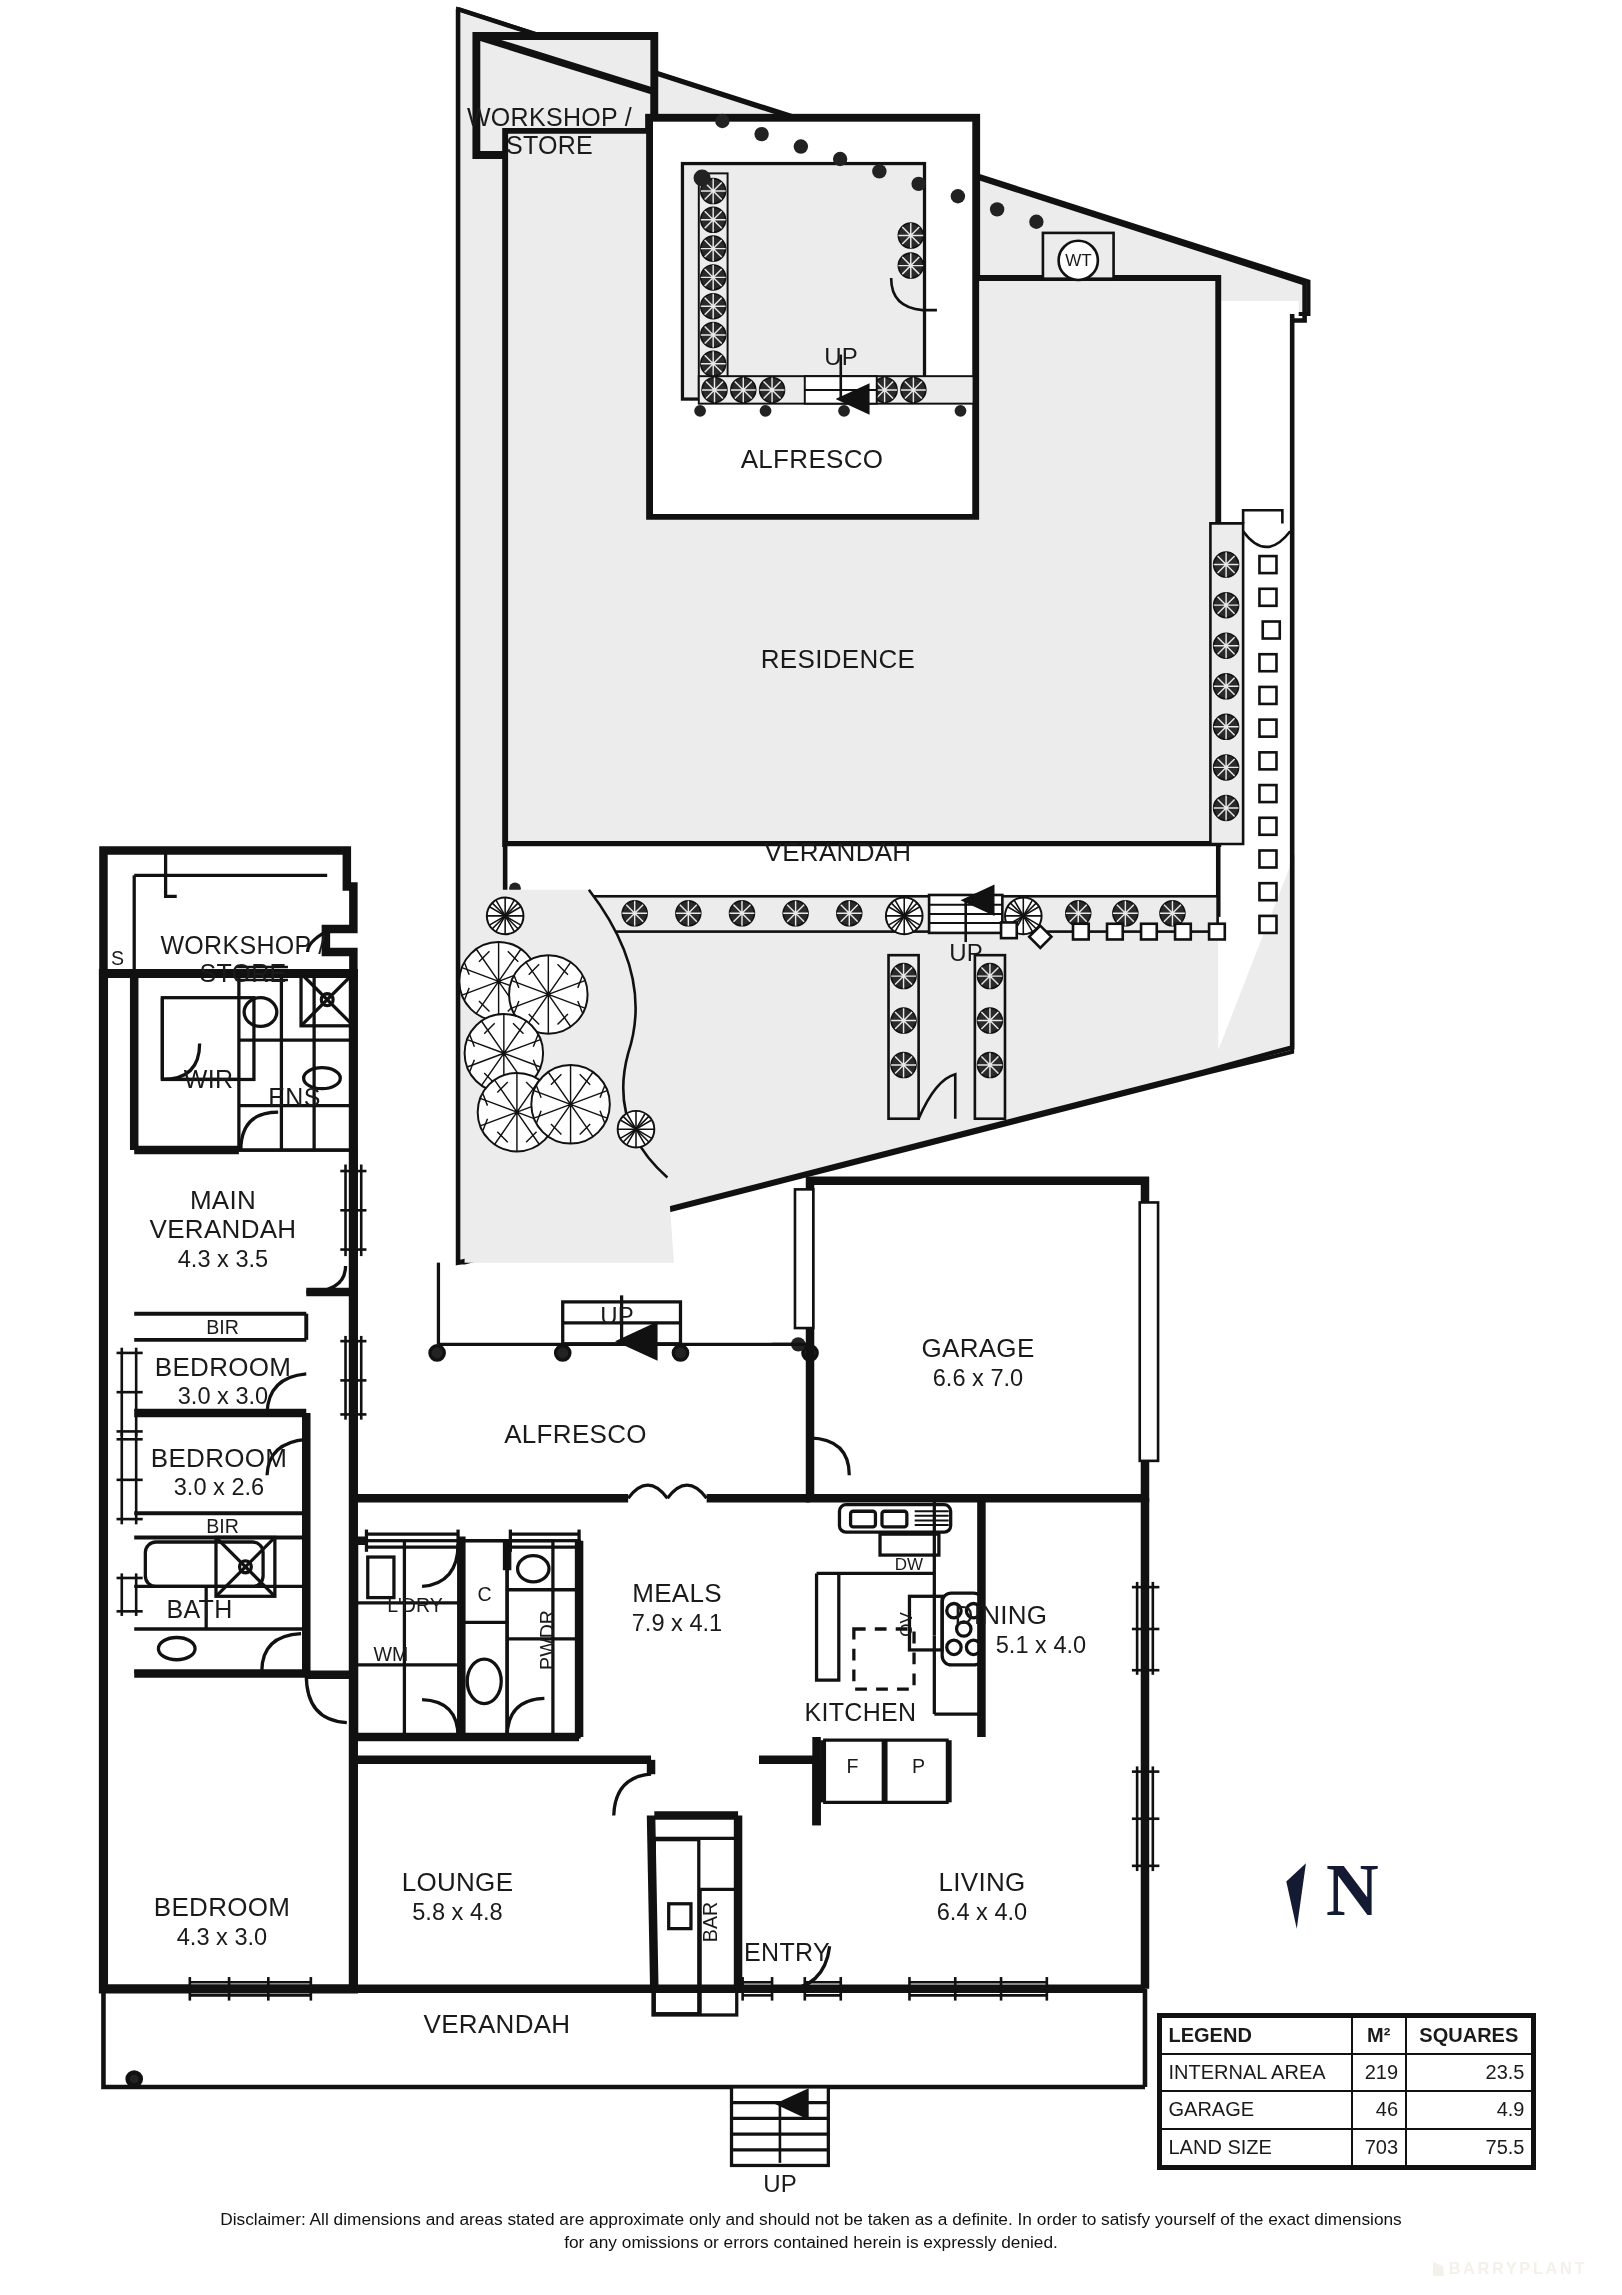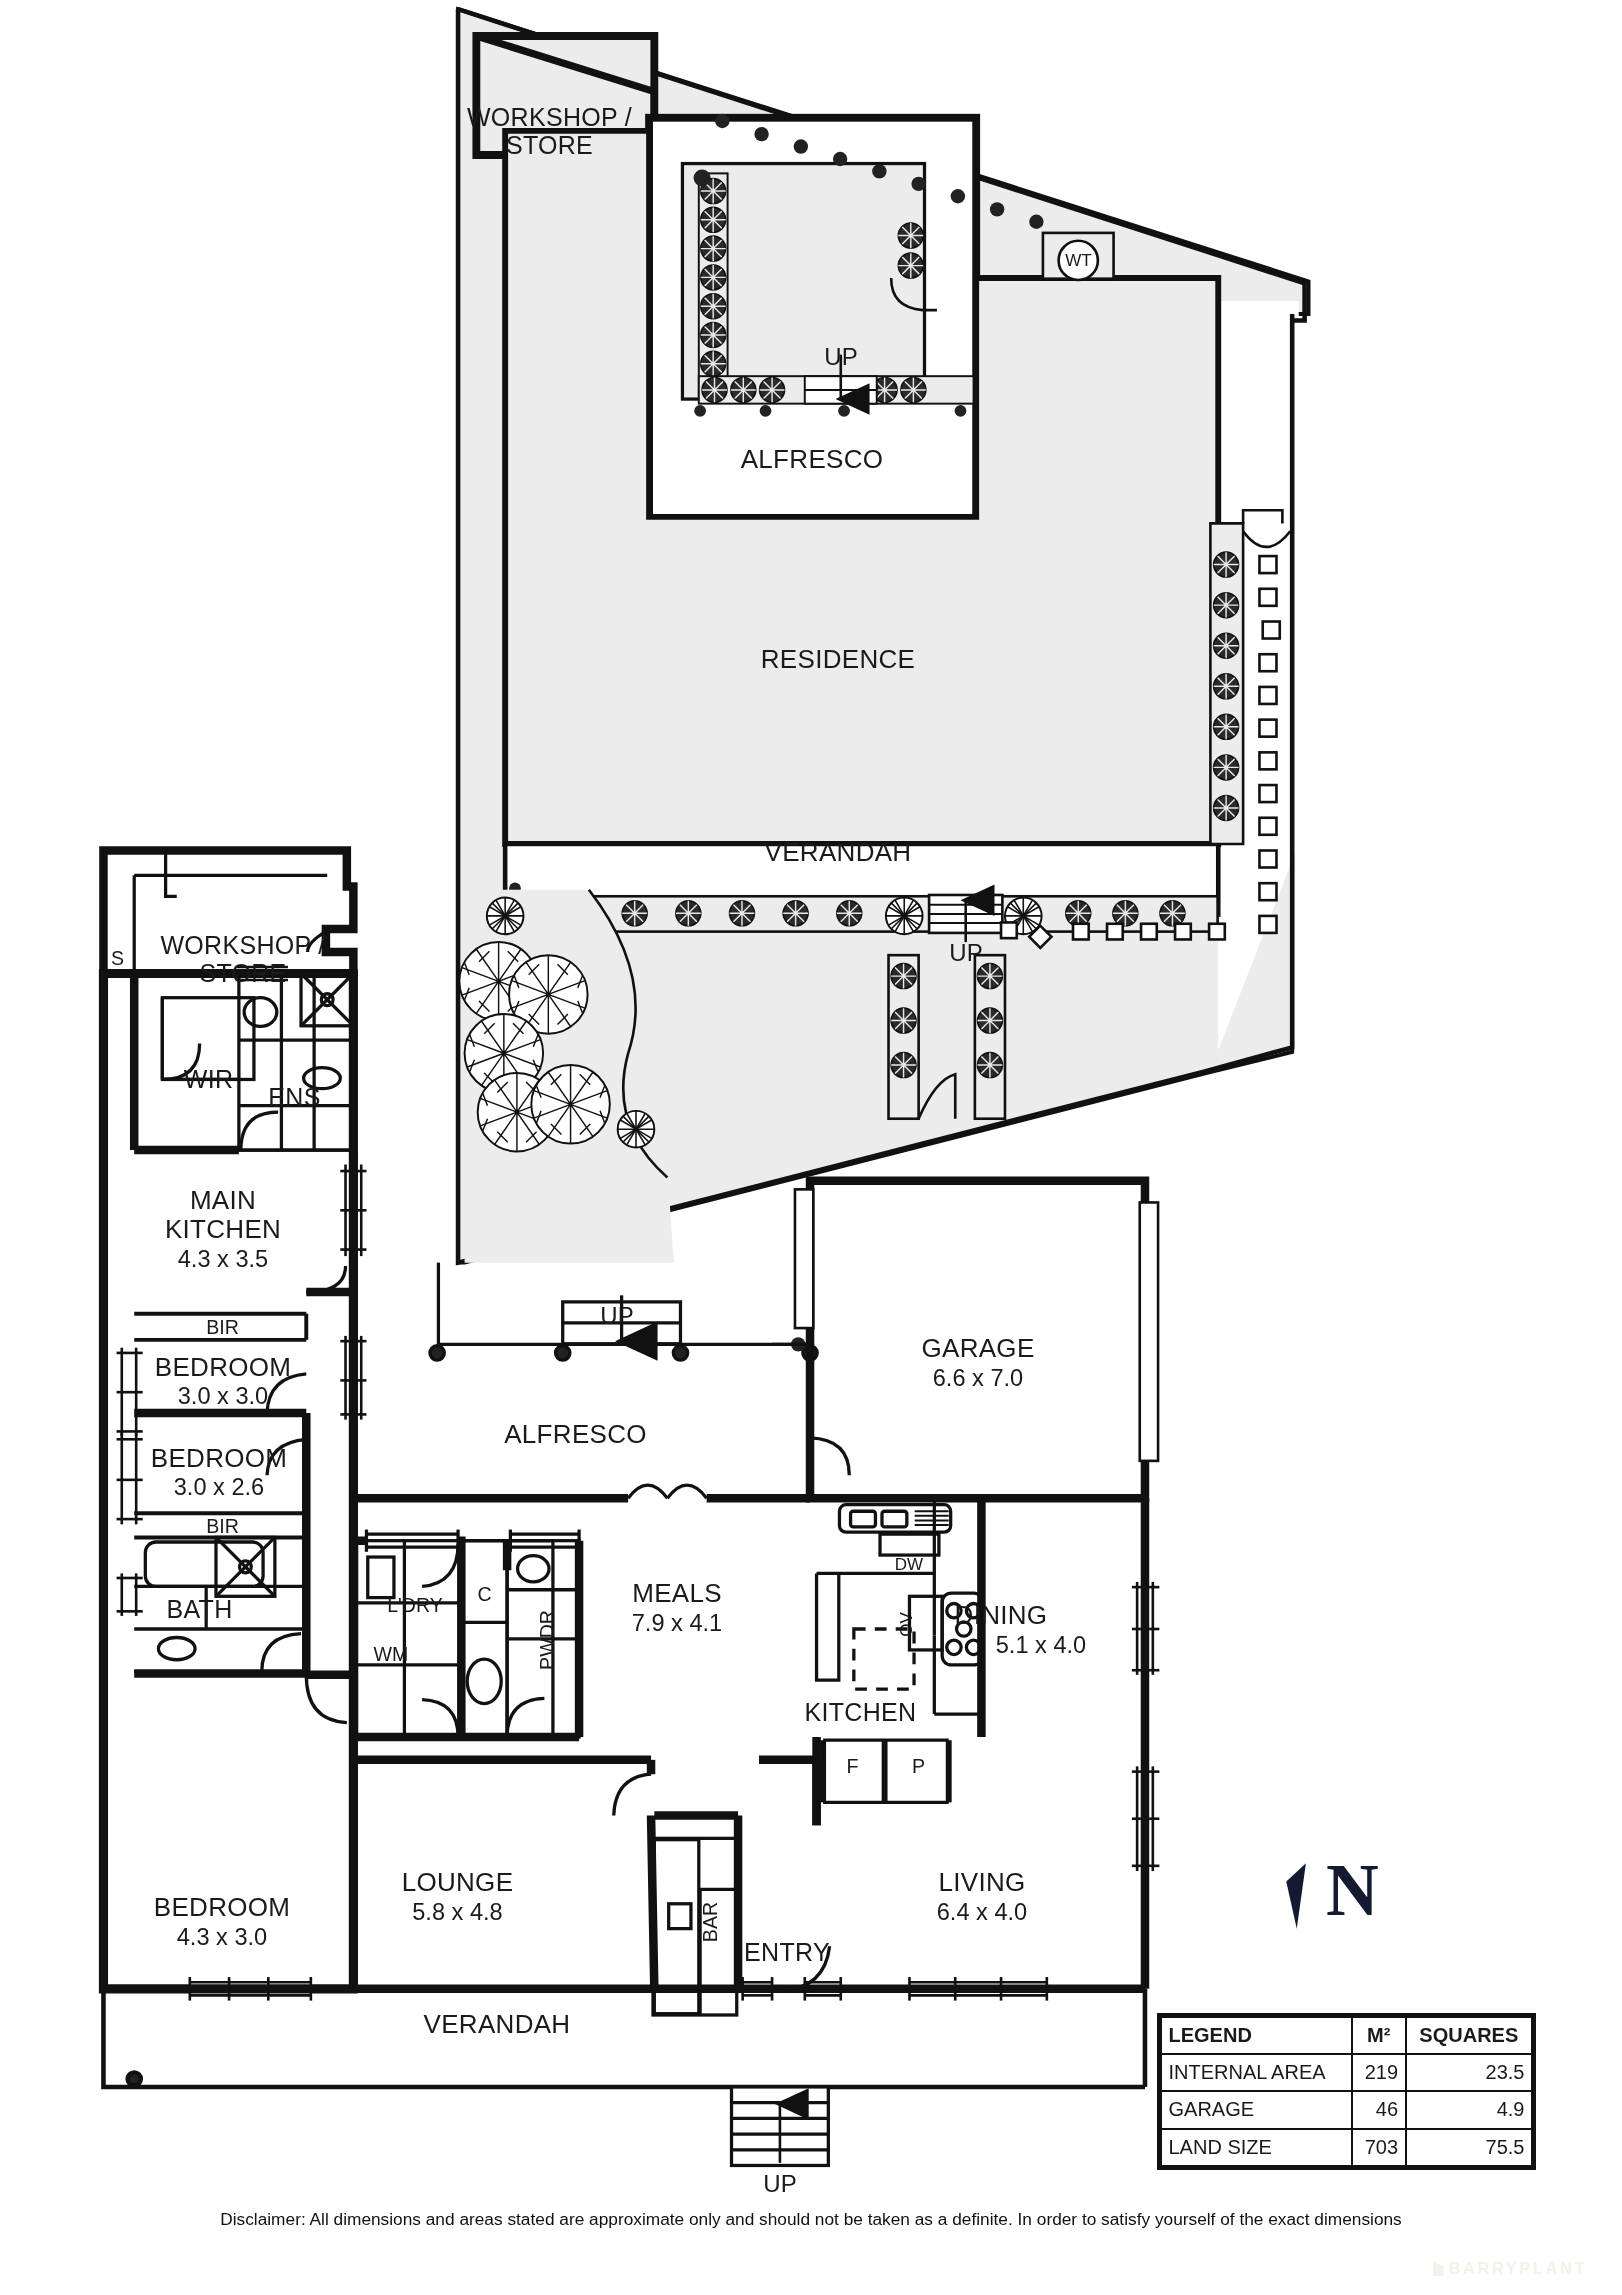--- a/index.html
+++ b/index.html
@@ -563,21 +563,21 @@
 <div class="lbl up" style="left:943px;top:940px;width:46px;">UP</div>
 
 <div class="lbl sm" style="left:103px;top:948px;width:29px;">S</div>
 <div class="lbl rm" style="left:145px;top:931px;width:196px;">WORKSHOP /
 STORE</div>
 
 <div class="lbl rm" style="left:166px;top:1065px;width:85px;">WIR</div>
 <div class="lbl rm" style="left:255px;top:1083px;width:79px;">ENS</div>
 
 <div class="lbl rmbig" style="left:141px;top:1186px;width:164px;">MAIN
-KITCHEN</div>
+VERANDAH</div>
 <div class="lbl dim" style="left:141px;top:1246px;width:164px;">4.3 x 3.5</div>
 
 <div class="lbl sm" style="left:157px;top:1317px;width:131px;">BIR</div>
 
 <div class="lbl rmbig" style="left:128px;top:1353px;width:190px;">BEDROOM</div>
 <div class="lbl dim" style="left:128px;top:1383px;width:190px;">3.0 x 3.0</div>
 
 <div class="lbl rmbig" style="left:121px;top:1444px;width:196px;">BEDROOM</div>
 <div class="lbl dim" style="left:121px;top:1474px;width:196px;">3.0 x 2.6</div>
 
@@ -649,18 +649,19 @@
         <td>LAND SIZE</td>
         <td>703</td>
         <td>75.5</td>
       </tr>
     </tbody>
   </table>
 </div>
 
 <div id="disclaimer">
   <div>Disclaimer: All dimensions and areas stated are approximate only and should not be taken as a definite. In order to satisfy yourself of the exact dimensions</div>
+  <div>for any omissions or errors contained herein is expressly denied.</div>
 </div>
 
 <div id="wm"><span class="mark"></span><span>BARRYPLANT</span></div>
 
 </div>
 
 
 </body></html>

